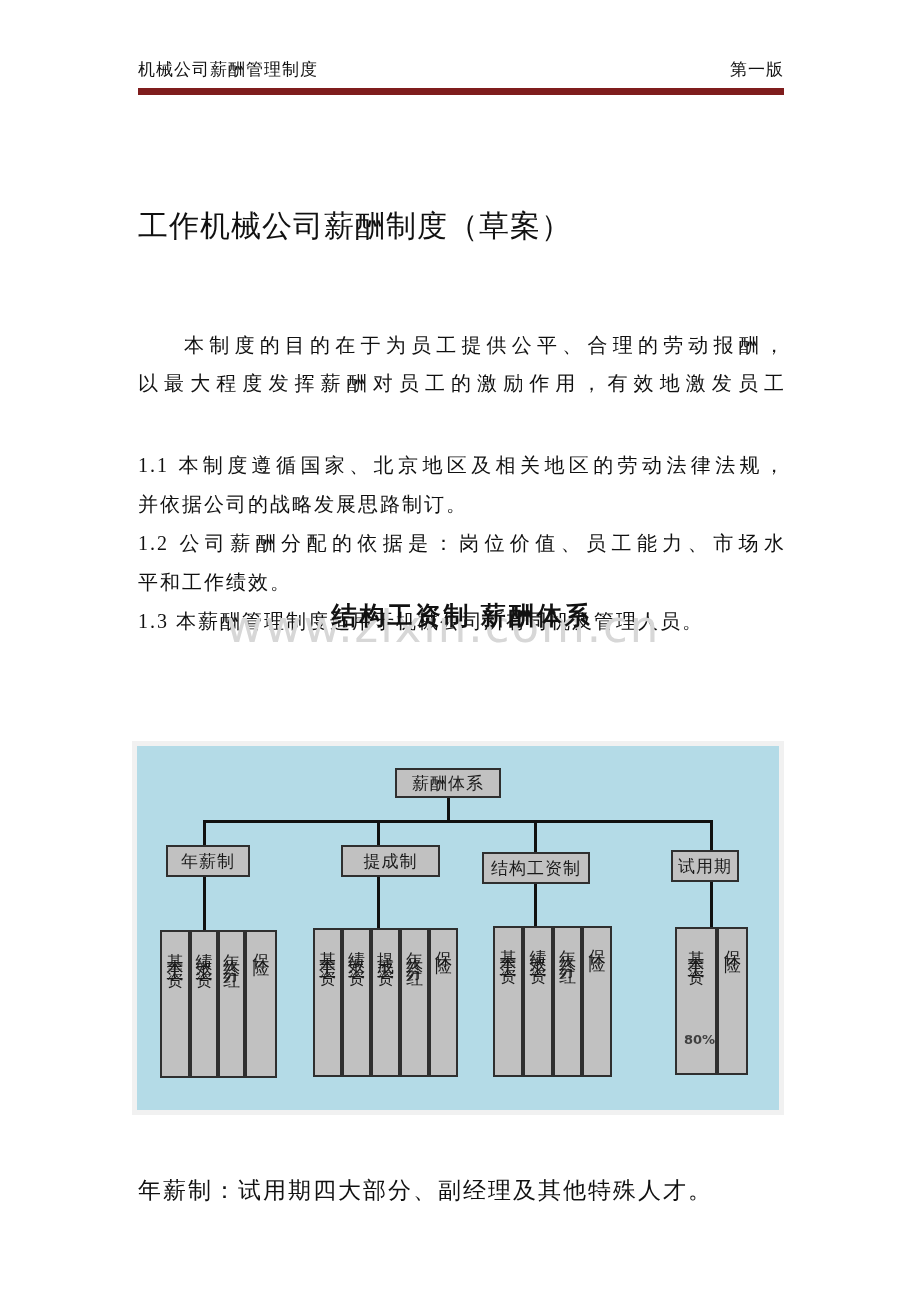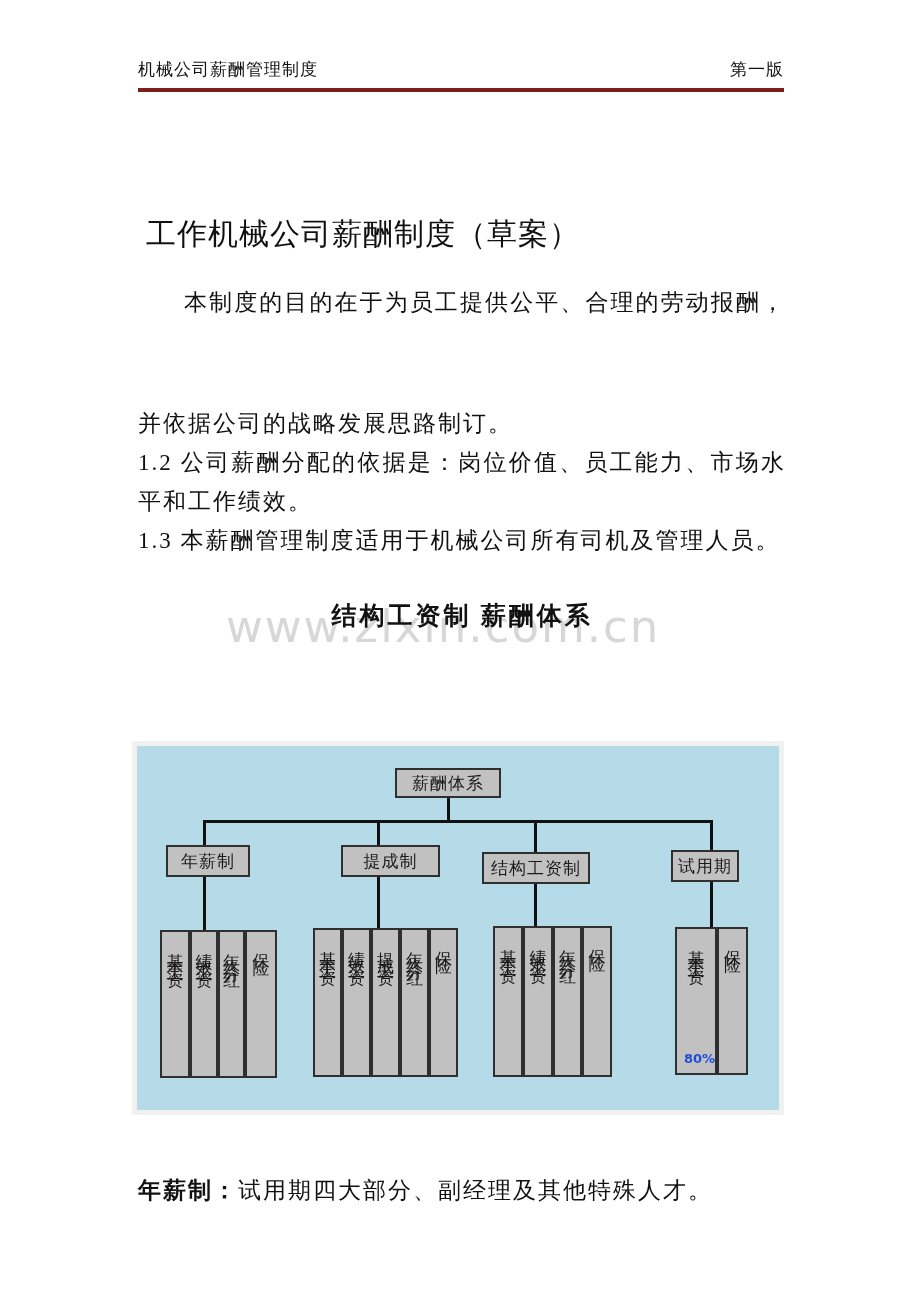--- a/index.html
+++ b/index.html
@@ -5,30 +5,30 @@
   html,body{margin:0;padding:0;background:#ffffff;}
   .page{
     position:relative;width:920px;height:1302px;background:#ffffff;overflow:hidden;
     font-family:"Liberation Serif","DejaVu Serif",serif;color:#111;
   }
   
   .hdr{
     position:absolute;left:138px;top:58px;width:646px;
     display:flex;justify-content:space-between;align-items:flex-end;
     font-size:17px;letter-spacing:1px;padding-bottom:7px;
-    border-bottom:4px solid #7f1d1d;
+    border-bottom:7px solid #7f1d1d;
     gap:48px;
   }
   
   .title{
     position:absolute;left:138px;top:204px;width:700px;
-    font-size:30px;font-weight:400;letter-spacing:1px;line-height:44px;margin:8px;
+    font-size:30px;font-weight:400;letter-spacing:1px;line-height:44px;margin:0;
   }
   
-  .block{position:absolute;left:138px;width:648px;font-size:23px;letter-spacing:2px;}
+  .block{position:absolute;left:138px;width:648px;font-size:20px;letter-spacing:2px;margin-top:42px;}
   .tline{line-height:38px;white-space:nowrap;}
   .cl .tline{line-height:39px;}
   .just{white-space:normal;text-align:justify;text-align-last:justify;}
   .indent{text-indent:46px;}
   
   .heading{
     position:absolute;left:138px;top:598px;width:648px;text-align:center;
     font-size:25px;font-weight:700;letter-spacing:3px;line-height:36px;z-index:2;
   }
   .watermark{
@@ -52,46 +52,48 @@
     background:#c1c1c1;border:2px solid #2f2f2f;box-sizing:border-box;height:100%;
     position:relative;display:flex;justify-content:center;
   }
   .vtext{
     writing-mode:vertical-rl;text-orientation:upright;
     font-size:17px;letter-spacing:6px;padding-top:8px;color:#1a1a1a;line-height:1;
   }
   .subpct{
     position:absolute;left:7px;top:103px;
     font-family:"DejaVu Sans","Liberation Sans",sans-serif;
-    font-size:13px;font-weight:600;color:#1d4ed8;margin-top:19px;
+    font-size:13px;font-weight:600;color:#404040;
   }
   
   .footnote{
     position:absolute;left:138px;top:1172px;width:700px;
     font-size:23px;letter-spacing:2px;line-height:38px;
   }
-  .footnote .term{font-weight:700;}
+  .footnote .term{font-weight:400;}
 </style>
 </head>
 <body>
 
 <div class="page">
 
   <div class="hdr">
     <span>机械公司薪酬管理制度</span>
     <span>第一版</span>
   </div>
 
   <h1 class="title">工作机械公司薪酬制度（草案）</h1>
 
   <div class="block" style="top:284px">
     <div class="tline just indent">本制度的目的在于为员工提供公平、合理的劳动报酬，</div>
+    <div class="tline just">以最大程度发挥薪酬对员工的激励作用，有效地激发员工</div>
   </div>
 
   <div class="block cl" style="top:404px">
+    <div class="tline just">1.1 本制度遵循国家、北京地区及相关地区的劳动法律法规，</div>
     <div class="tline">并依据公司的战略发展思路制订。</div>
     <div class="tline just">1.2 公司薪酬分配的依据是：岗位价值、员工能力、市场水</div>
     <div class="tline">平和工作绩效。</div>
     <div class="tline">1.3 本薪酬管理制度适用于机械公司所有司机及管理人员。</div>
   </div>
 
   <div class="watermark">www.zlxin.com.cn</div>
 
   <div class="heading">结构工资制  薪酬体系</div>
 

